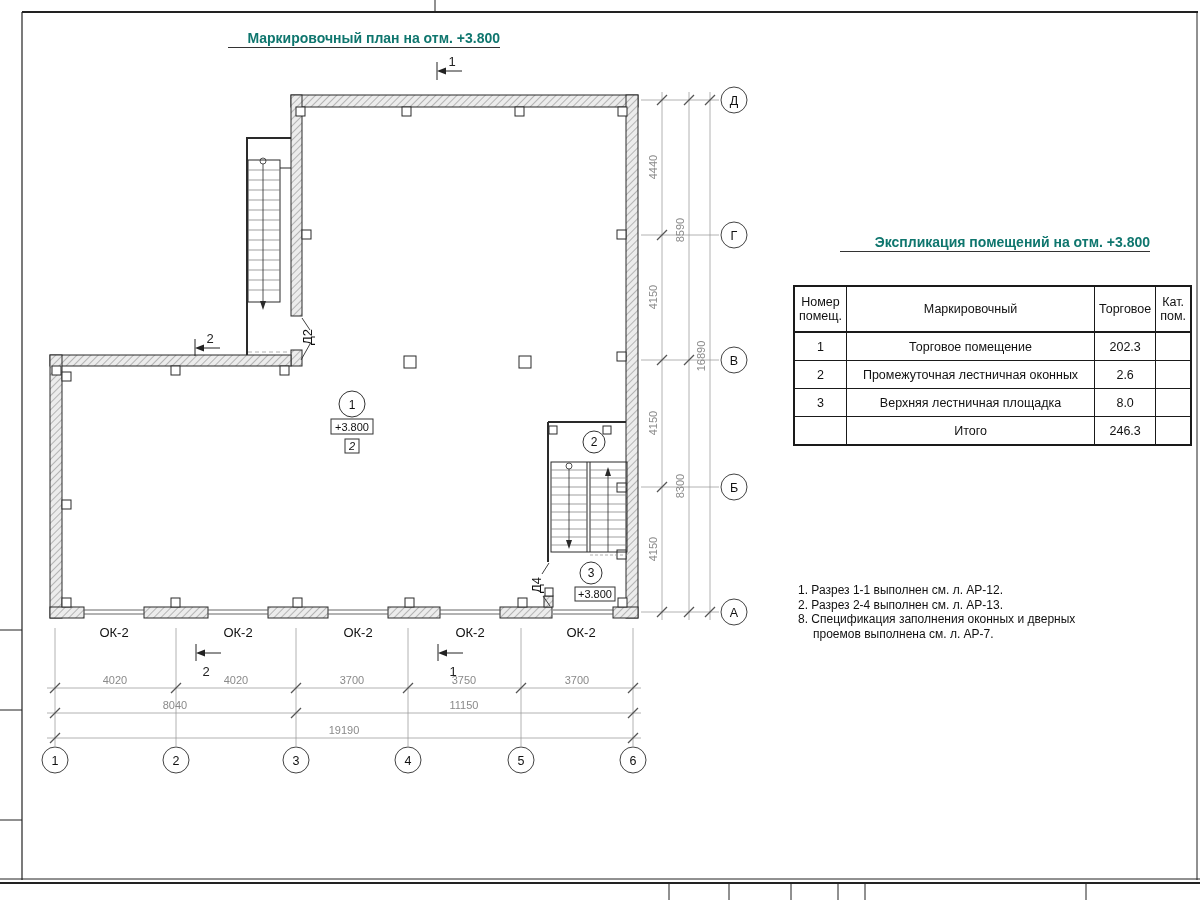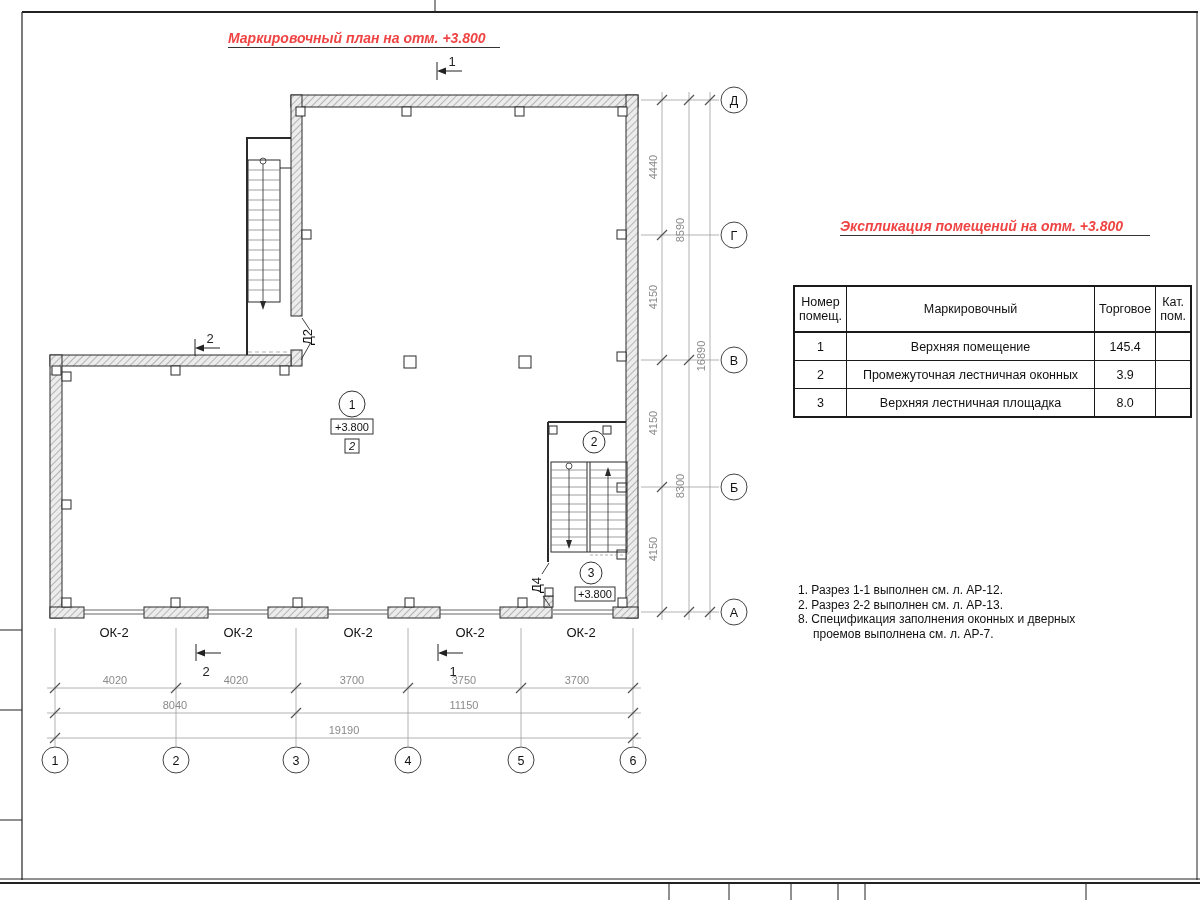--- a/index.html
+++ b/index.html
@@ -1,22 +1,22 @@
 <!DOCTYPE html>
 <html><head>
 <meta charset="utf-8">
 <style>
   html,body{margin:0;padding:0;background:#fff;}
   #sheet{position:relative;width:1200px;height:900px;background:#fff;overflow:hidden;
          font-family:"Liberation Sans",sans-serif;color:#1a1a1a;}
   svg{position:absolute;left:0;top:0;}
-  .title{position:absolute;font-style:italic;font-weight:bold;font-size:14px;color:#ef4444;
-         text-align:left;border-bottom:1.4px solid #333;padding-bottom:1px;}
+  .title{position:absolute;font-weight:bold;font-size:14px;color:#0f766e;
+         text-align:right;border-bottom:1.4px solid #333;padding-bottom:1px;}
   #plan-title{left:228px;top:30px;width:272px;}
-  #schedule-title{left:840px;top:218px;width:310px;}
+  #schedule-title{left:840px;top:234px;width:310px;}
   #schedule{position:absolute;left:793px;top:285px;}
   table.tbl{border-collapse:collapse;table-layout:fixed;font-size:12.5px;color:#111;}
   table.tbl td,table.tbl th{border:1.2px solid #1a1a1a;padding:0 4px;font-weight:normal;
         text-align:center;vertical-align:middle;overflow:hidden;white-space:nowrap;}
   table.tbl{border:2px solid #1a1a1a;}
   table.tbl tr.hdr th{height:44px;line-height:14px;border-bottom:2px solid #1a1a1a;}
   table.tbl tr.r td{height:27px;}
   td.nm{text-align:left;}
   td.rt{text-align:right;}
   #notes{position:absolute;left:798px;top:583px;font-size:12px;line-height:14.5px;color:#111;}
@@ -299,40 +299,46 @@
     </colgroup>
     <tbody>
           <tr class="hdr">
       <th><span>Номер</span><br><span>помещ.</span></th>
       <th>Маркировочный</th>
       <th>Торговое</th>
       <th><span>Кат.</span><br><span>пом.</span></th>
     </tr>
     <tr class="r">
       <td>1</td>
-      <td class="nm">Верхняя помещение</td>
-      <td>145.4</td>
+      <td class="nm">Торговое помещение</td>
+      <td>202.3</td>
       <td></td>
     </tr>
     <tr class="r">
       <td>2</td>
       <td class="nm">Промежуточная лестничная оконных</td>
-      <td>3.9</td>
+      <td>2.6</td>
       <td></td>
     </tr>
     <tr class="r">
       <td>3</td>
       <td class="nm">Верхняя лестничная площадка</td>
       <td>8.0</td>
       <td></td>
     </tr>
+    <tr class="r">
+      <td></td>
+      <td class="rt">Итого</td>
+      <td>246.3</td>
+      <td></td>
+    </tr>
   </tbody>
       </table>
 </div>
 
 <div id="notes">
   <div>1. Разрез 1-1 выполнен см. л. АР-12.</div>
-  <div>2. Разрез 2-2 выполнен см. л. АР-13.</div>
+  <div>2. Разрез 2-4 выполнен см. л. АР-13.</div>
   <div>8. Спецификация заполнения оконных и дверных</div>
   <div class="indent">проемов выполнена см. л. АР-7.</div>
 </div>
 
 </div>
 
 </body></html>

